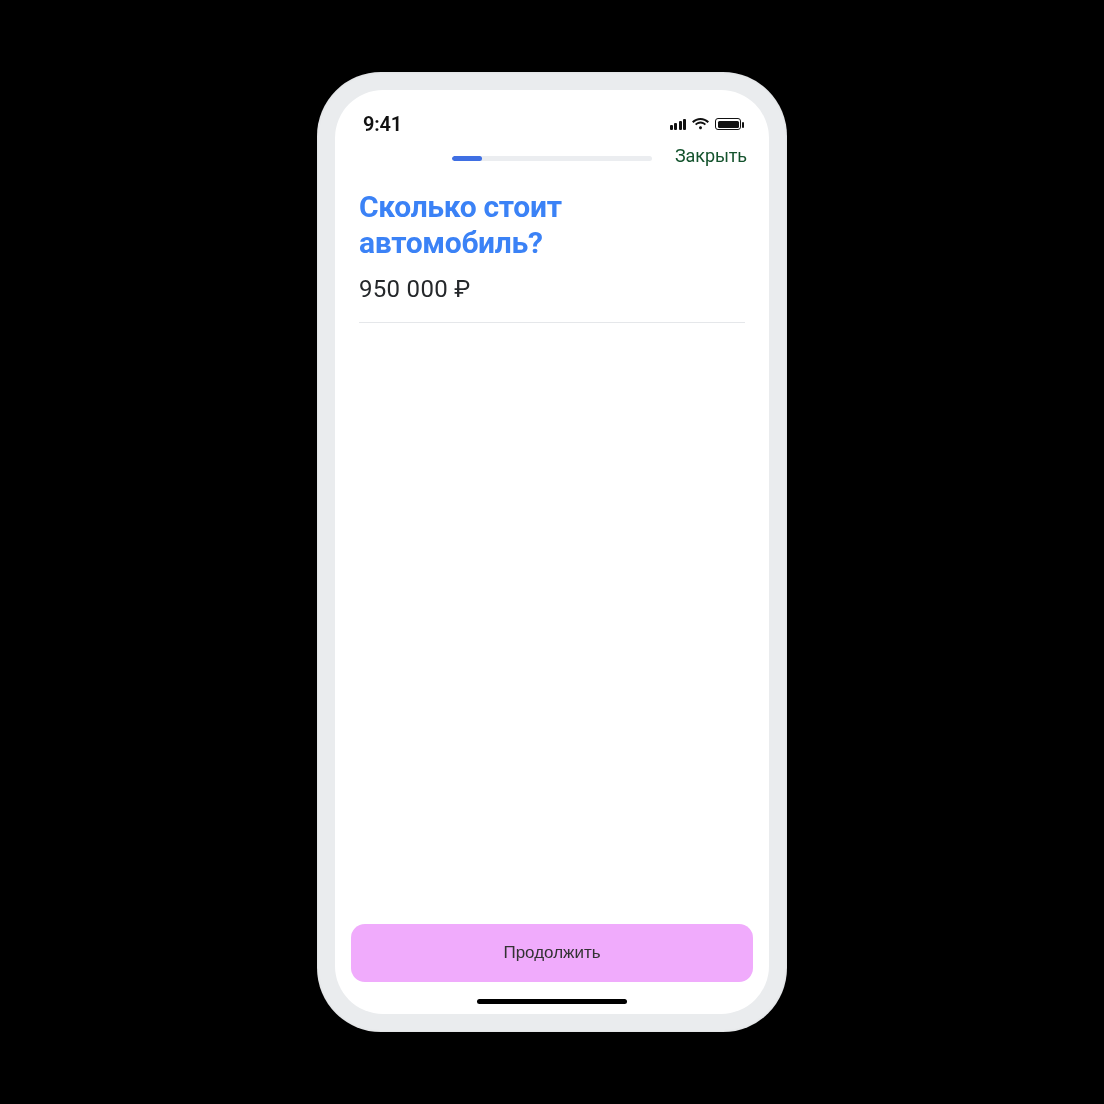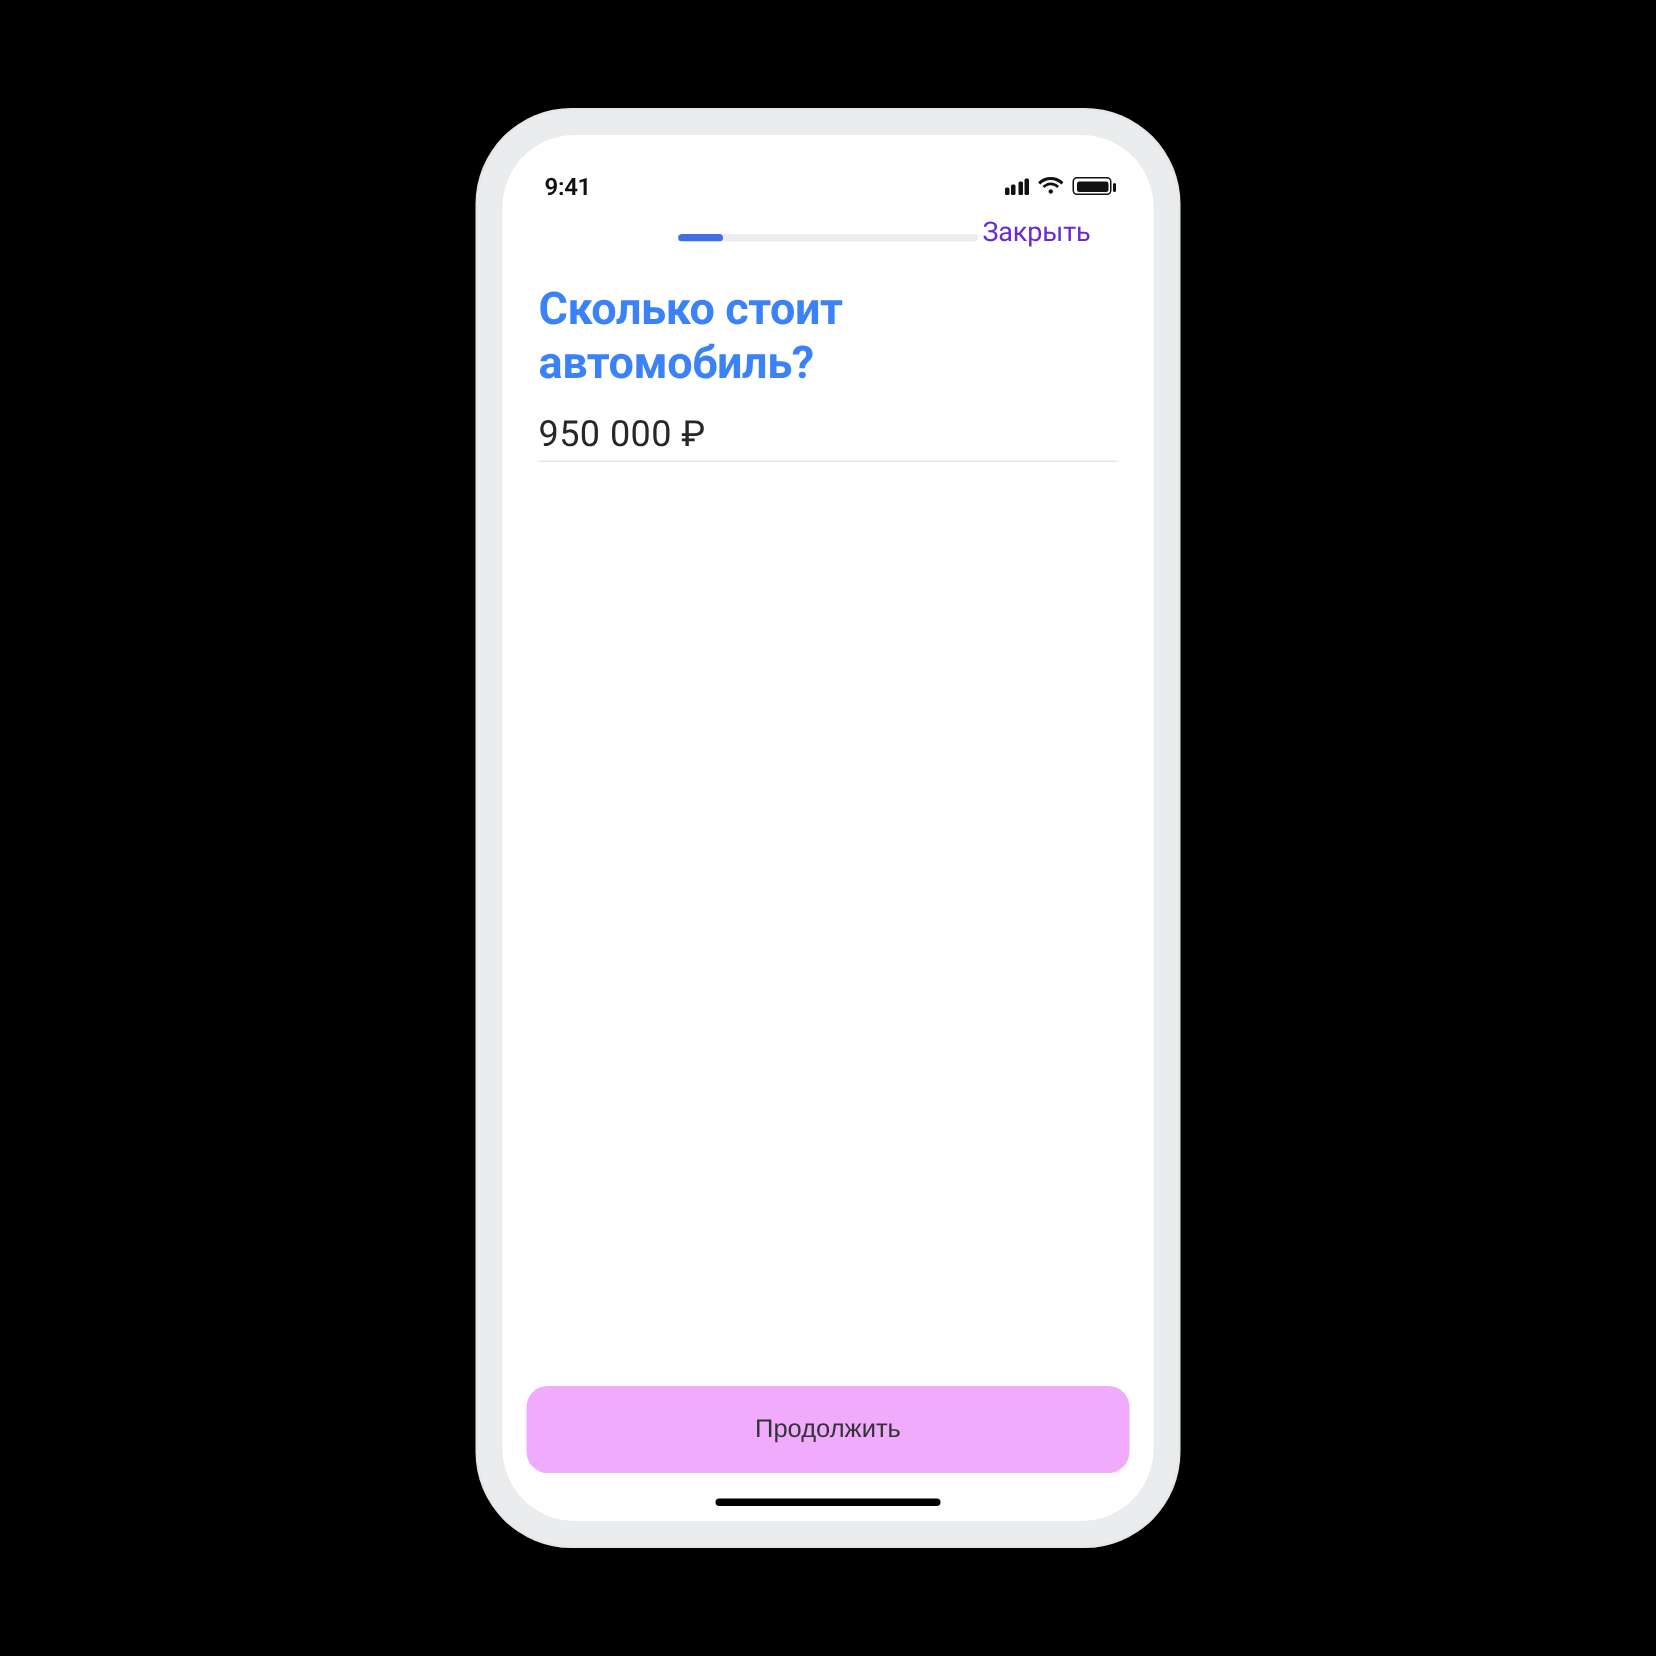--- a/index.html
+++ b/index.html
@@ -42,21 +42,21 @@
     .status-bar {
       height: 48px;
       flex: 0 0 48px;
       display: flex;
       align-items: center;
       justify-content: space-between;
       padding: 0 28px;
       margin-top: 10px;
     }
     .status-time {
-      font-size: 16px;
+      font-size: 20px;
       font-weight: 600;
       color: #111;
       letter-spacing: -0.2px;
     }
     .status-icons {
       display: flex;
       align-items: center;
       gap: 6px;
     }
     .signal-icon { display: inline-flex; align-items: flex-end; gap: 1.5px; }
@@ -90,24 +90,24 @@
       overflow: hidden;
       position: relative;
     }
     .progress-fill {
       height: 100%;
       background: #3F6FE3;
       border-radius: 3px;
     }
     .close-link {
       position: absolute;
-      right: 42px;
+      right: 22px;
       top: 50%;
       transform: translateY(-50%);
-      color: #6d28d9;
+      color: #14532d;
       font-size: 18px;
       font-weight: 400;
       cursor: pointer;
       letter-spacing: -0.1px;
     }
 
     
     .content {
       padding: 28px 24px 0;
       flex: 1 1 auto;
@@ -122,21 +122,21 @@
     }
     .subtitle {
       font-size: 15px;
       line-height: 22px;
       color: #9BA0A8;
       margin-bottom: 40px;
       padding-right: 4px;
     }
     .amount-row {
       border-bottom: 1px solid #E5E7EA;
-      padding-bottom: 4px;
+      padding-bottom: 19px;
     }
     .amount {
       font-size: 24px;
       color: #25282B;
       font-weight: 400;
       letter-spacing: 0.3px;
     }
 
     
     .footer {

